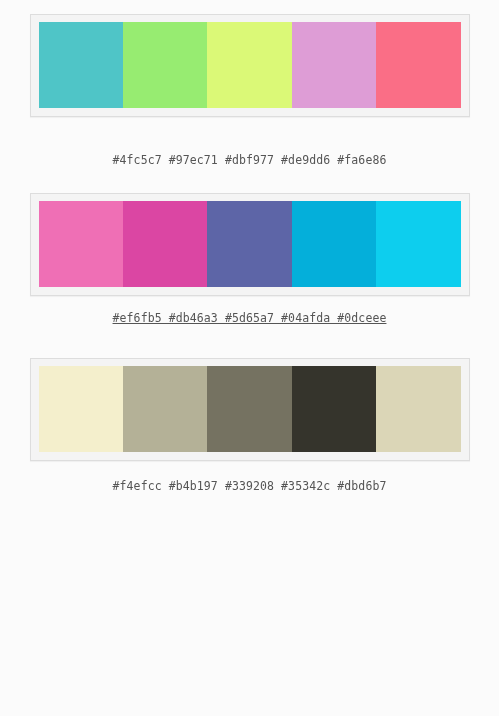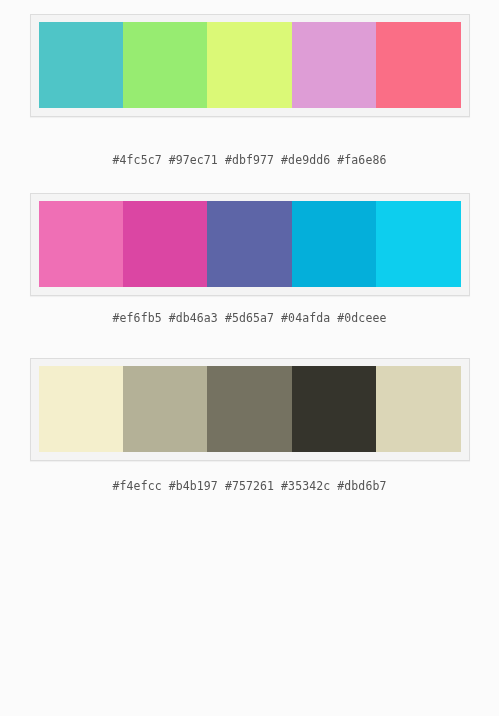--- a/index.html
+++ b/index.html
@@ -85,29 +85,29 @@
   <div class="palette-block block-3">
     <div class="palette-card" style="background-color: rgb(244, 244, 244); border-color: rgb(221, 221, 221);">
       <div class="swatch-strip">
         <span class="swatch" style="background-color: rgb(239, 111, 181);"></span>
         <span class="swatch" style="background-color: rgb(219, 70, 163);"></span>
         <span class="swatch" style="background-color: rgb(93, 101, 167);"></span>
         <span class="swatch" style="background-color: rgb(4, 175, 218);"></span>
         <span class="swatch" style="background-color: rgb(13, 206, 238);"></span>
       </div>
     </div>
-    <div class="palette-caption" style="color: rgb(85, 85, 85);">#ef6fb5 #db46a3 #5d65a7 #04afda #0dceee</div>
+    <div class="palette-caption" style="color: rgb(85, 85, 85); text-decoration: underline;">#ef6fb5 #db46a3 #5d65a7 #04afda #0dceee</div>
   </div>
 
   <div class="palette-block block-4">
     <div class="palette-card" style="background-color: rgb(244, 244, 244); border-color: rgb(221, 221, 221);">
       <div class="swatch-strip">
         <span class="swatch" style="background-color: rgb(244, 239, 204);"></span>
         <span class="swatch" style="background-color: rgb(180, 177, 151);"></span>
         <span class="swatch" style="background-color: rgb(117, 114, 97);"></span>
         <span class="swatch" style="background-color: rgb(53, 52, 44);"></span>
         <span class="swatch" style="background-color: rgb(219, 214, 183);"></span>
       </div>
     </div>
-    <div class="palette-caption" style="color: rgb(85, 85, 85);">#f4efcc #b4b197 #757261 #35342c #dbd6b7</div>
+    <div class="palette-caption" style="color: rgb(85, 85, 85);">#f4efcc #b4b197 #339208 #35342c #dbd6b7</div>
   </div>
 
 </div>
 
 </body></html>

